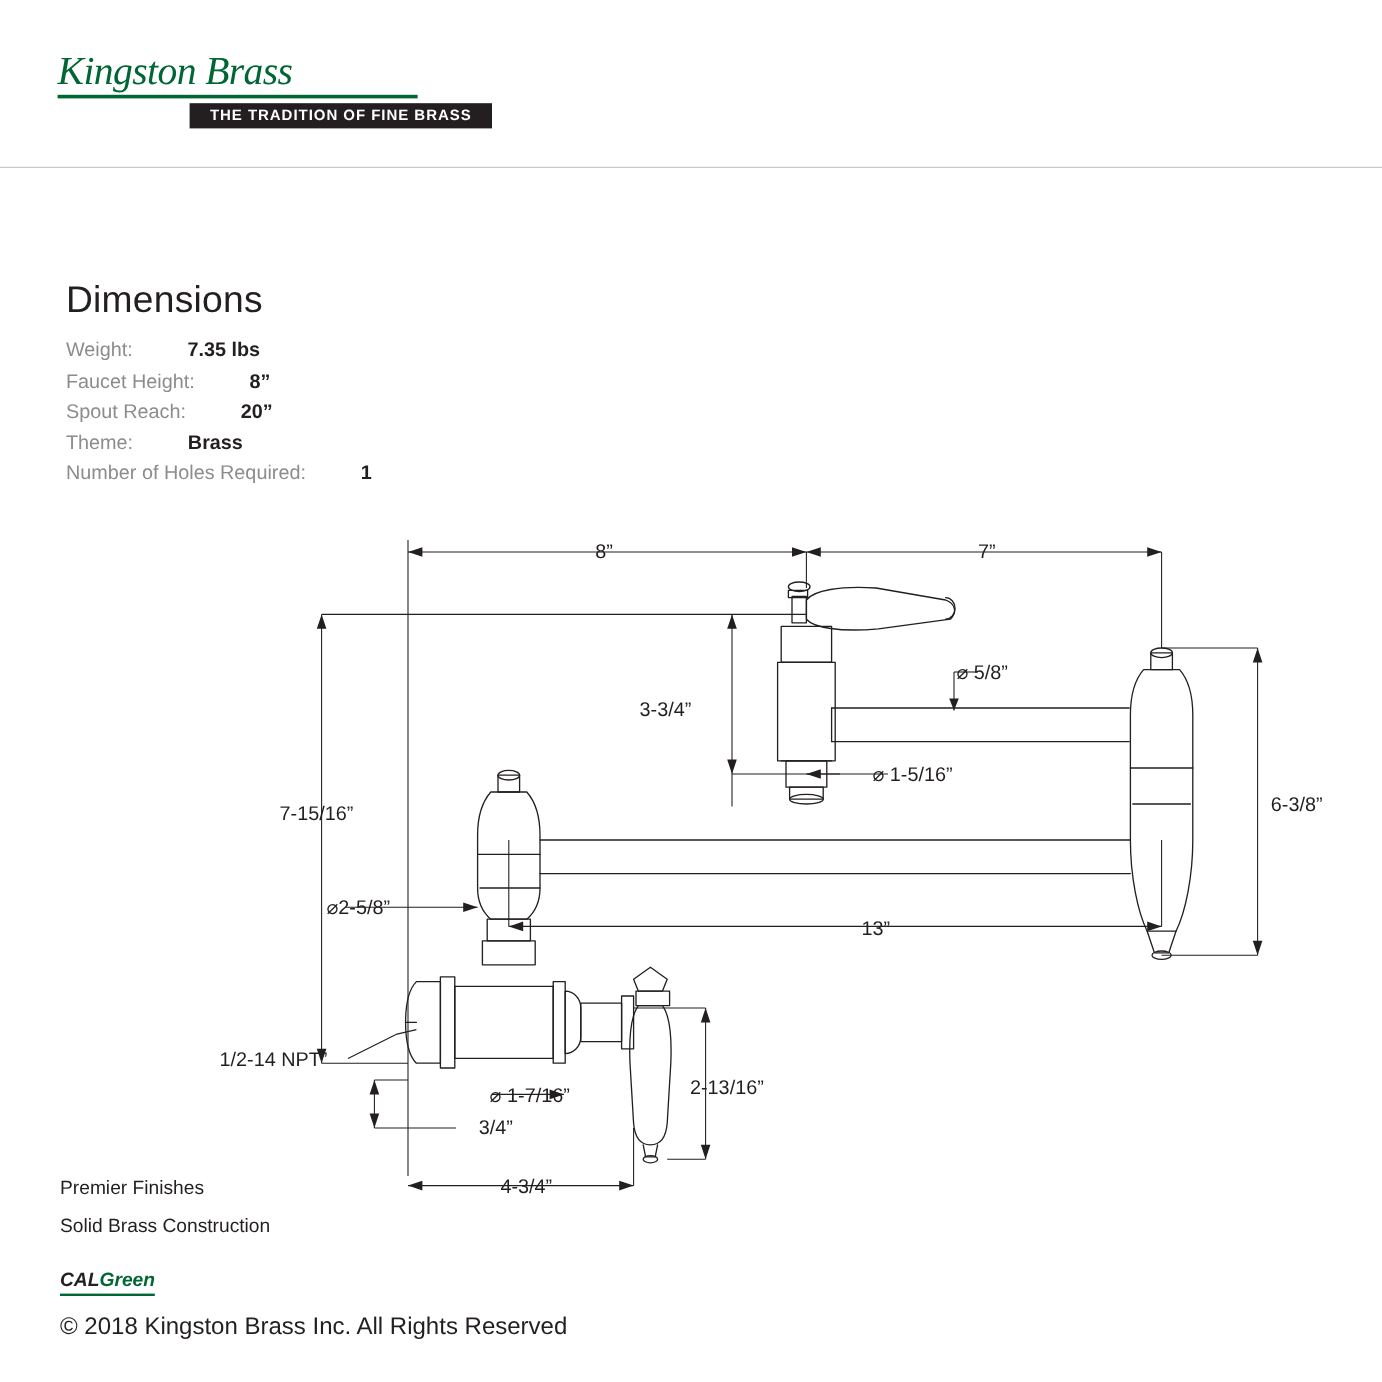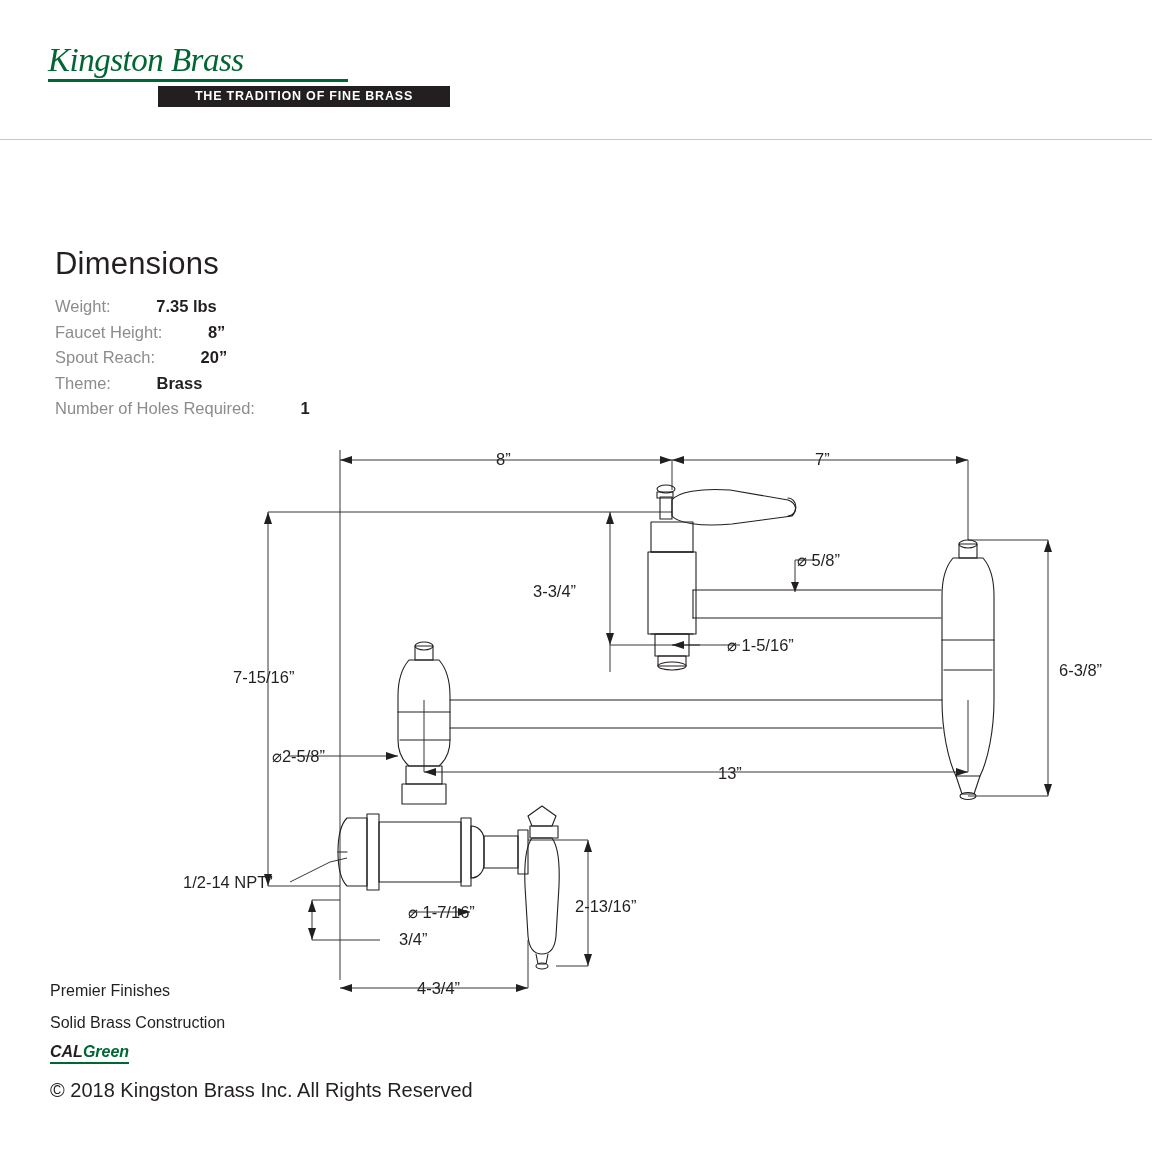--- a/index.html
+++ b/index.html
@@ -41,21 +41,21 @@
   }
   #brand-underline {
     width: 300px;
     height: 3px;
     background: #006633;
     margin-top: 2px;
   }
   #brand-tagline {
     margin-top: 4px;
     margin-left: 110px;
-    width: 292px;
+    width: 252px;
     background: #231f20;
     color: #ffffff;
     font-family: "Liberation Sans", sans-serif;
     font-weight: bold;
     font-size: 12.5px;
     letter-spacing: 0.8px;
     text-align: center;
     padding: 3px 0 4px 0;
     box-sizing: border-box;
   }
@@ -65,21 +65,21 @@
     top: 139px;
     width: 1152px;
     height: 1px;
     background: #c9c9c9;
   }
 
   
   #specs {
     position: absolute;
     left: 55px;
-    top: 246px;
+    top: 232px;
     width: 520px;
   }
   #dim-title {
     font-size: 31px;
     color: #231f20;
     margin: 0 0 12px 0;
     font-weight: normal;
     letter-spacing: 0.2px;
   }
   .spec-row {
@@ -110,21 +110,21 @@
     left: 50px;
     top: 975px;
     width: 600px;
   }
   .footer-line {
     font-size: 16px;
     color: #231f20;
     line-height: 32px;
   }
   #calgreen {
-    margin-top: 4px;
+    margin-top: 20px;
     margin-bottom: 6px;
     font-family: "Liberation Sans", sans-serif;
     font-size: 16px;
     font-weight: bold;
     font-style: italic;
     display: inline-block;
     border-bottom: 2px solid #006633;
     padding-bottom: 1px;
     line-height: 18px;
   }

